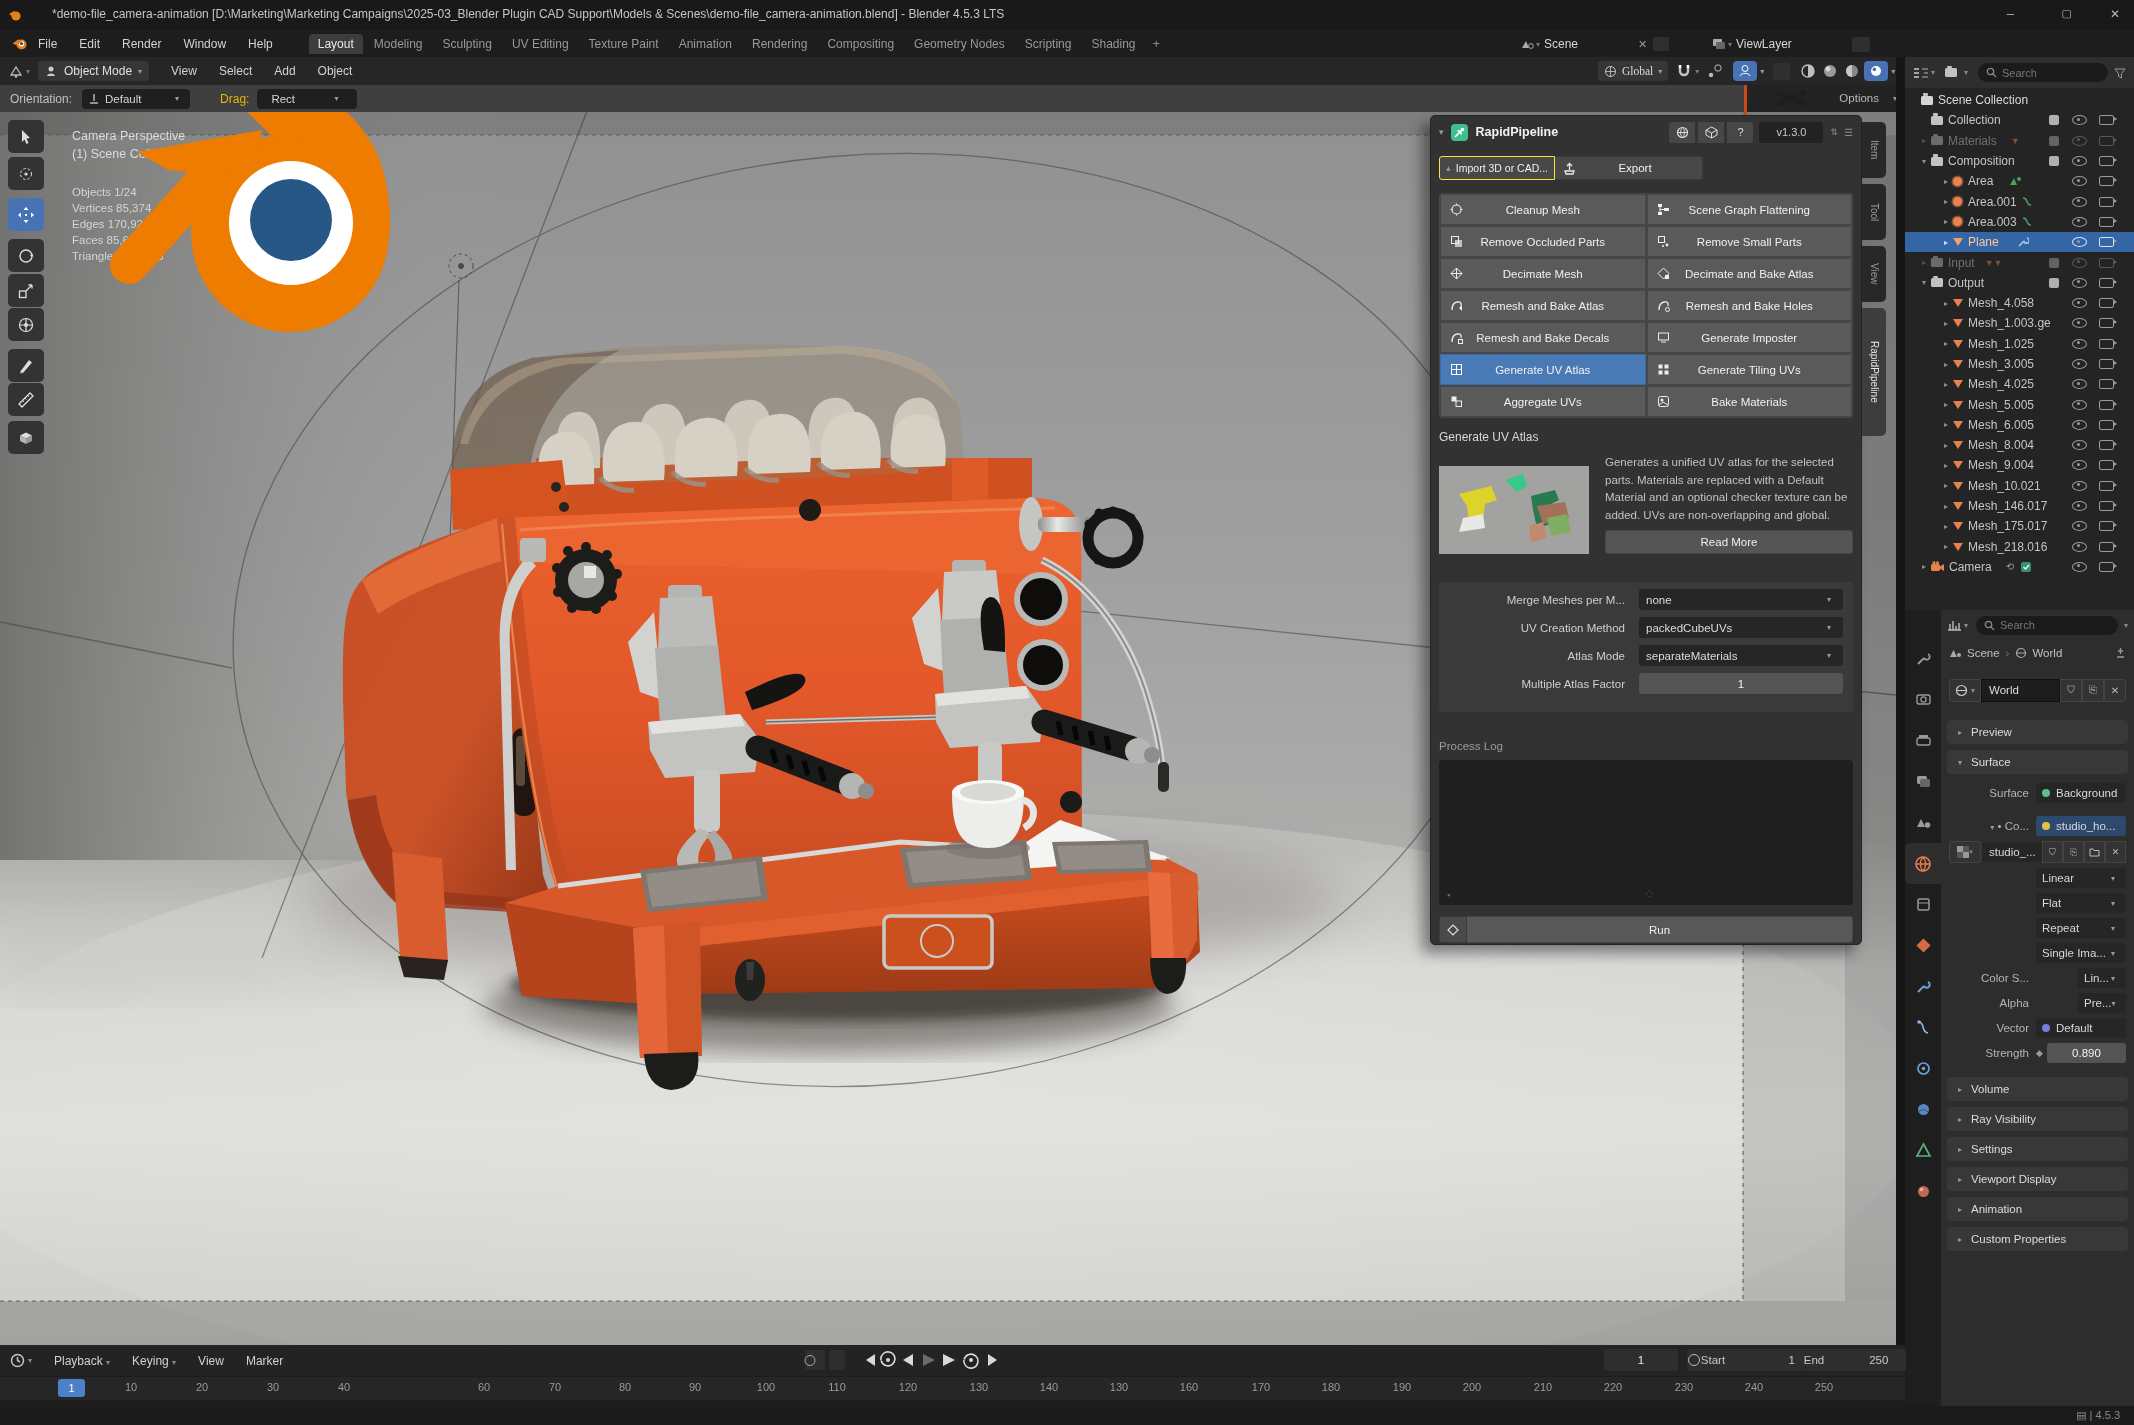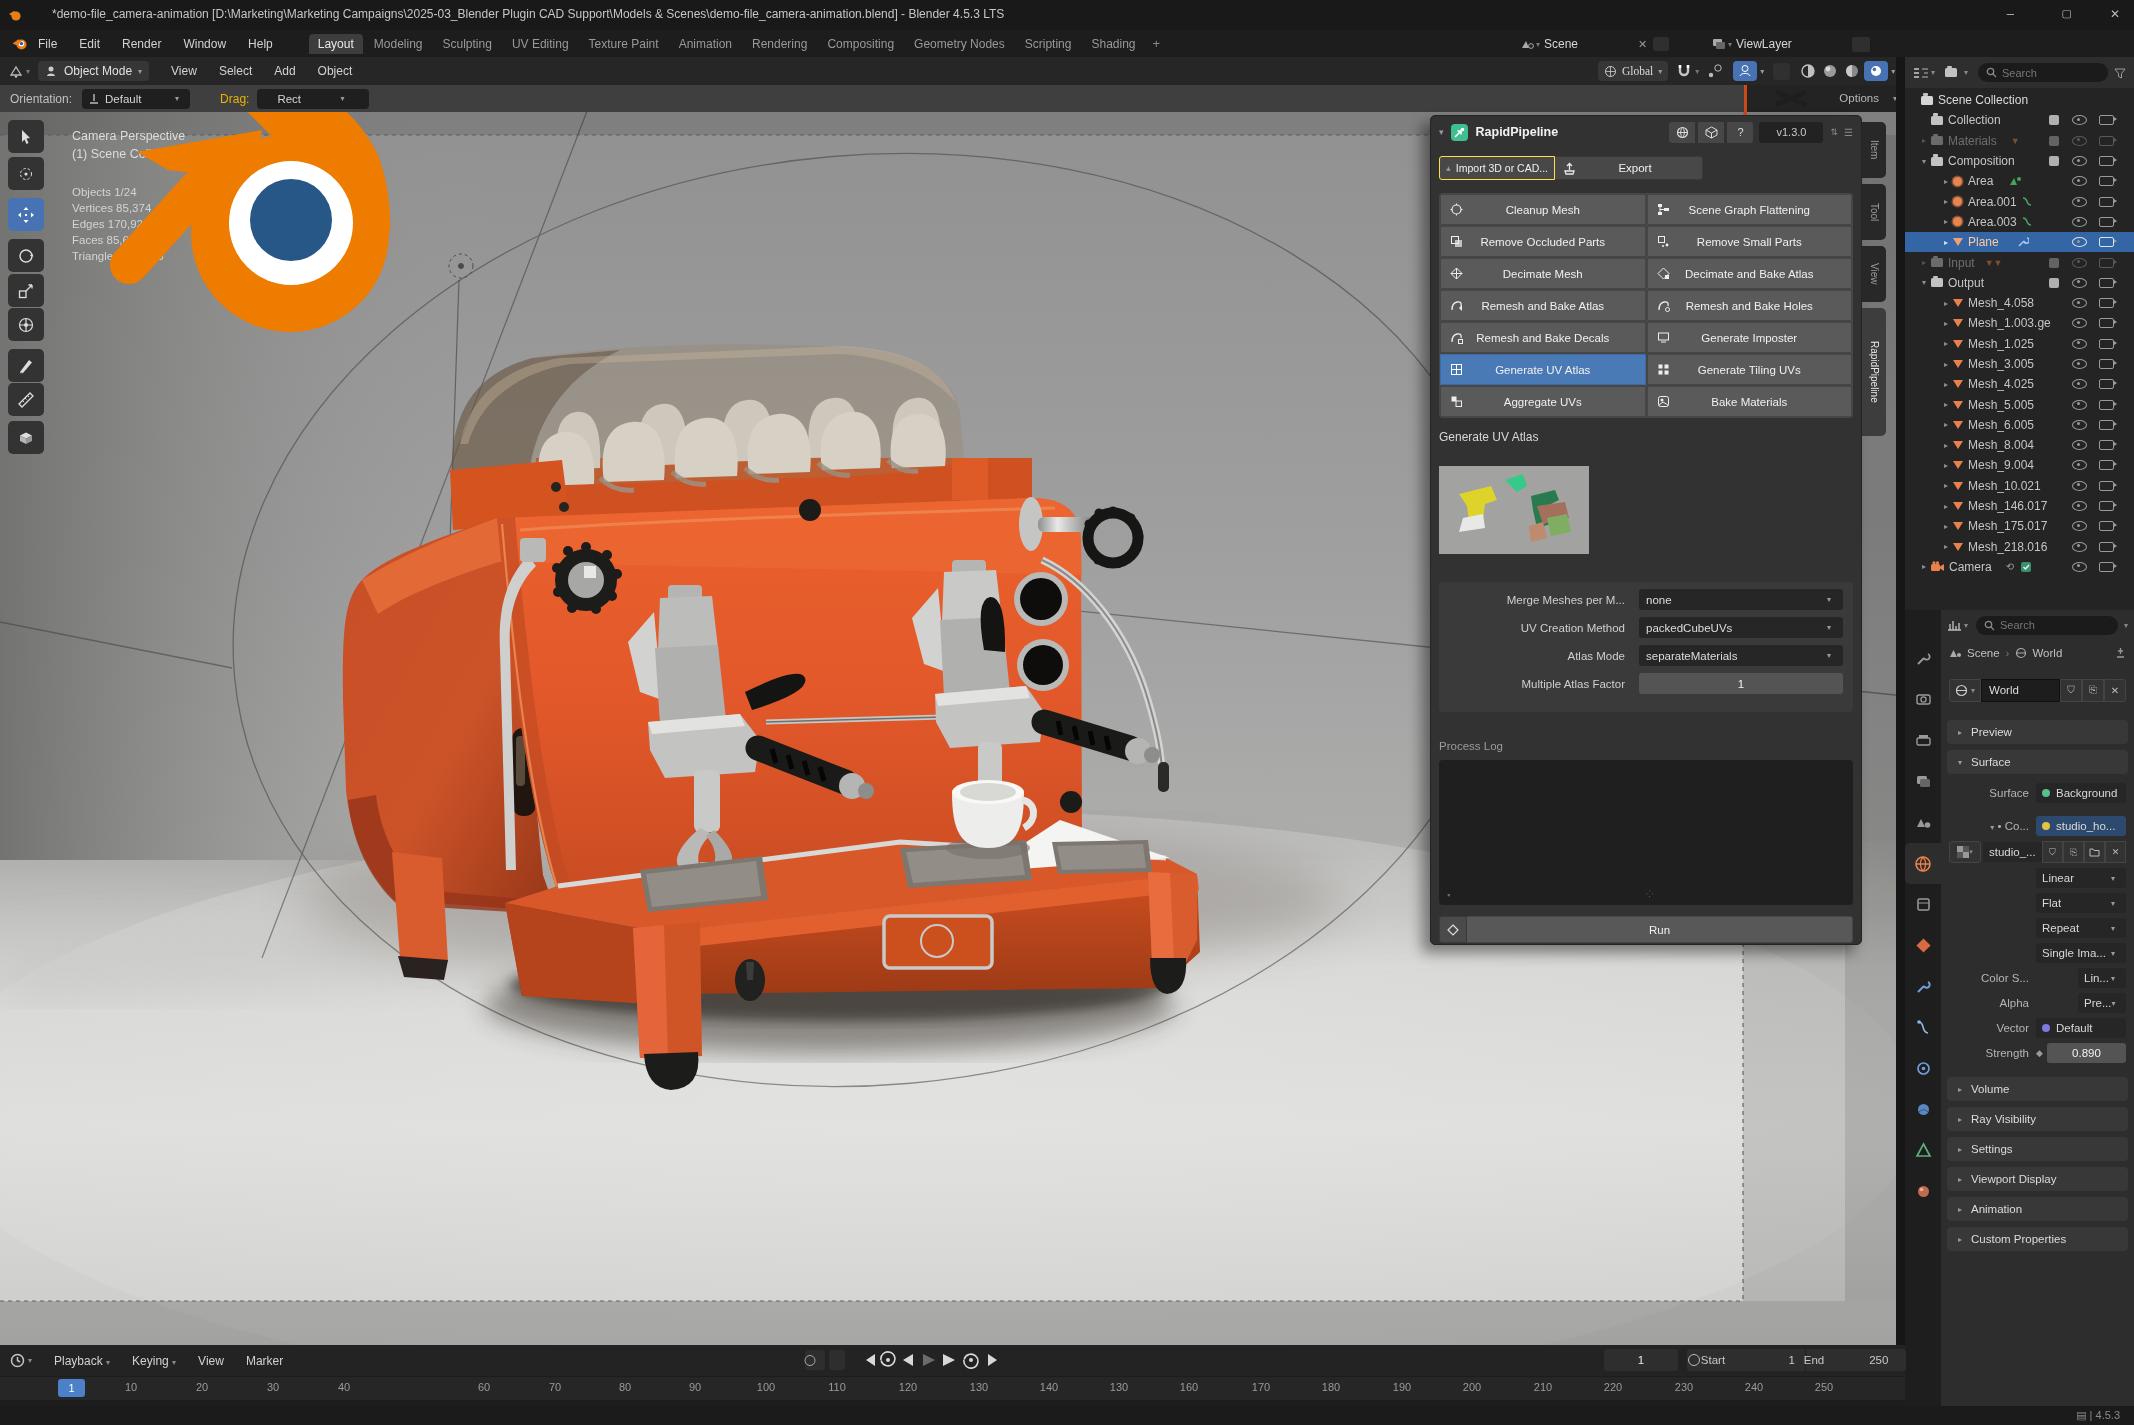--- a/index.html
+++ b/index.html
@@ -432,21 +432,21 @@
 <div class="abs row" style="left:0;top:85px;width:1905px;height:27px;background:#3f3f3f;">
   <span style="color:#c0c0c0;font-size:12px;margin-left:10px;">Orientation:</span>
   <div class="row pill" style="background:#1f1f1f;width:96px;height:20px;margin-left:10px;padding:0 6px;">
     <svg width="12" height="12" viewBox="0 0 12 12">
         <path d="M6 1 V8 M2 10 H10" stroke="#bbb" stroke-width="1.4"></path>
       </svg>
     <span style="color:#d5d5d5;font-size:11.5px;margin-left:5px;">Default</span>
     <span class="carr">▾</span>
   </div>
   <span style="color:#eab308;font-size:12px;margin-left:30px;">Drag:</span>
-  <div class="row pill" style="background:#1f1f1f;width:72px;height:20px;margin-left:8px;padding:0 20px;text-align:right;">
+  <div class="row pill" style="background:#1f1f1f;width:72px;height:20px;margin-left:8px;padding:0 14px;text-align:right;">
     <span style="color:#d5d5d5;font-size:11.5px;">Rect</span>
       <span class="carr">▾</span>
   </div>
 </div>
 <div class="abs" style="left:1747px;top:85px;width:158px;height:27px;background:#232323;">
   <svg class="abs" style="left:26px;top:5px;" width="36" height="17" viewBox="0 0 36 17">
       <path d="M3 2 L33 15 M33 2 L3 15" stroke="#1d1d1d" stroke-width="5" opacity=".75"></path>
     </svg>
   <span class="abs" style="right:26px;top:7px;color:#b8b8b8;font-size:11.5px;">Options</span>
   <span class="abs" style="right:8px;top:9px;color:#999;font-size:8px;">▾</span>
@@ -639,20 +639,24 @@
         <rect width="150" height="88" fill="#a2a2a0"></rect>
         <path d="M20 28 L52 20 L58 34 L46 38 L44 54 L30 56 L28 40 Z" fill="#ddd32a"></path>
         <path d="M24 52 L44 48 L46 62 L20 66 Z" fill="#e8e8e6"></path>
         <path d="M66 14 L84 8 L88 20 L78 26 Z" fill="#35c98a"></path>
         <path d="M92 30 L116 24 L120 34 L108 40 L112 58 L98 62 L94 44 Z" fill="#2a7a50"></path>
         <path d="M98 40 L126 36 L130 52 L104 58 Z" fill="#a4705c"></path>
         <path d="M108 52 L128 48 L132 66 L112 70 Z" fill="#7fae62"></path>
         <path d="M90 60 L104 56 L108 72 L92 76 Z" fill="#c08a6e"></path>
       </svg>
     </div>
+    <div style="flex:1;padding-left:14px;">
+      <div style="color:#c2c2c2;font-size:11.5px;line-height:17.5px;">Generates a unified UV atlas for the selected parts. Materials are replaced with a Default Material and an optional checker texture can be added. UVs are non‑overlapping and global.</div>
+      <div style="background:#555;border:1px solid #464646;border-radius:3px;height:22px;margin-top:6px;display:flex;align-items:center;justify-content:center;color:#eee;font-size:11.5px;">Read More</div>
+    </div>
   </div>
 
   <div style="margin:24px 8px 0 8px;background:#3a3a3a;border-radius:4px;padding:7px 0 18px 0;">
     <div class="nprow" style="margin-top:0;">
         <div class="nplab">Merge Meshes per M...</div>
         <div class="npdd">none<span class="carr">▾</span></div>
       </div>
     <div class="nprow">
         <div class="nplab">UV Creation Method</div>
         <div class="npdd">packedCubeUVs<span class="carr">▾</span></div>

